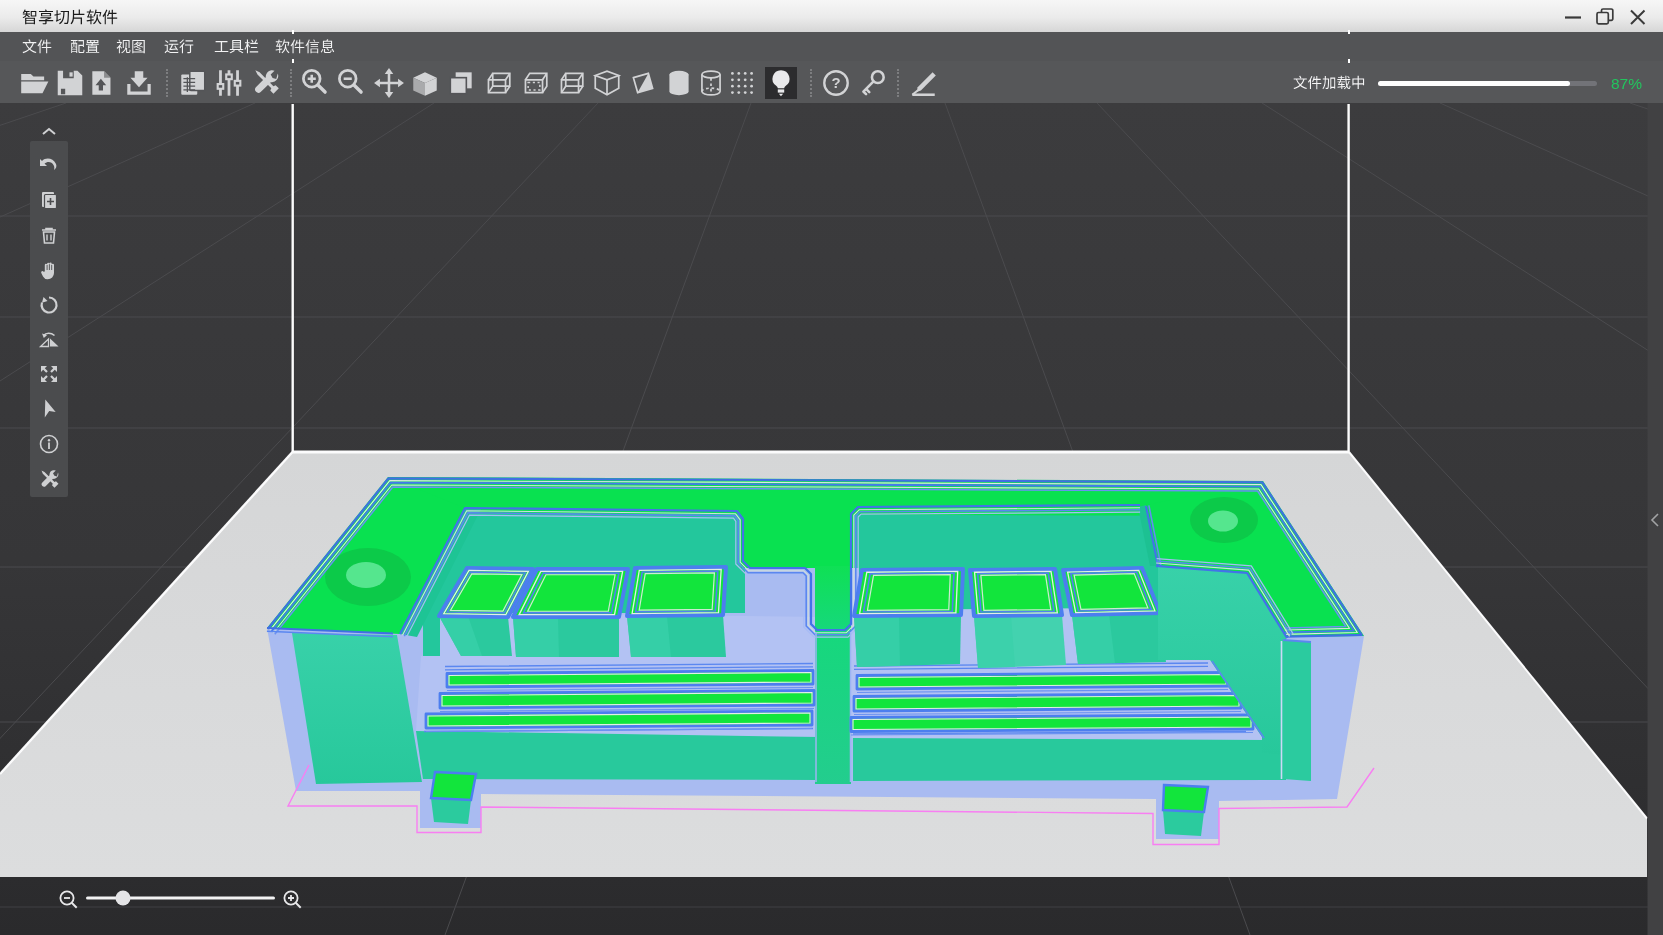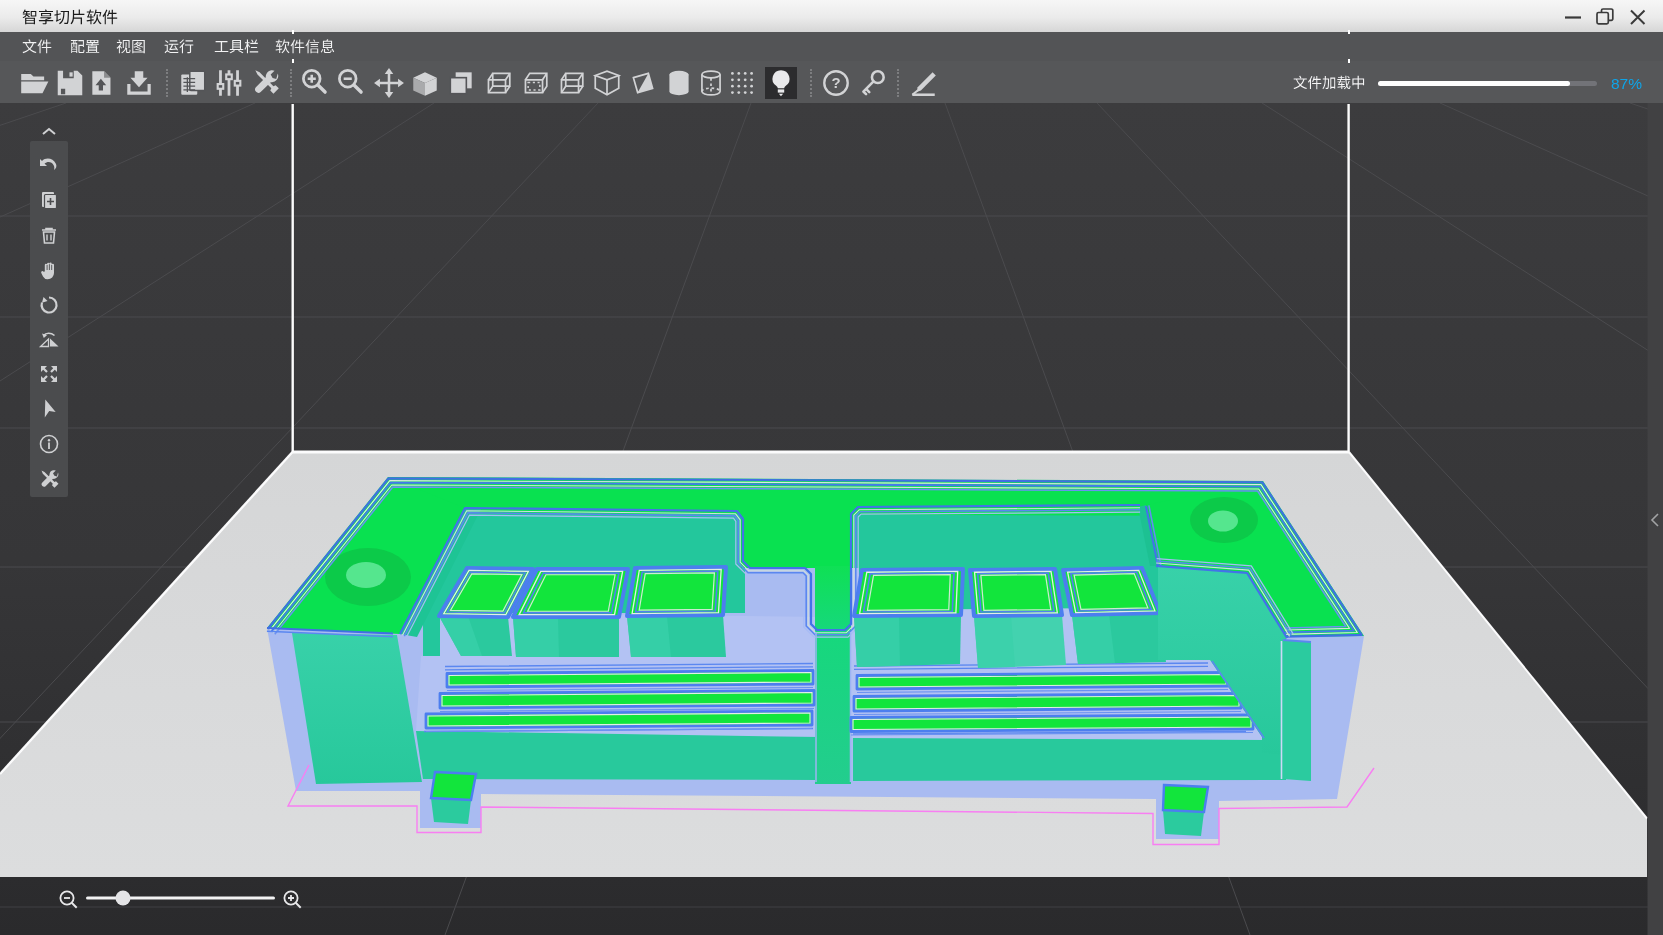--- a/index.html
+++ b/index.html
@@ -362,21 +362,21 @@
     </svg>
 <div style="position:absolute;left:166px;top:69px;height:28px;width:0;border-left:2px dotted #7d7e80"></div>
     <div style="position:absolute;left:289.5px;top:69px;height:28px;width:0;border-left:2px dotted #7d7e80"></div>
     <div style="position:absolute;left:809.5px;top:69px;height:28px;width:0;border-left:2px dotted #7d7e80"></div>
     <div style="position:absolute;left:896.5px;top:69px;height:28px;width:0;border-left:2px dotted #7d7e80"></div>
 <svg style="position:absolute;left:1293px;top:0;overflow:visible" width="10" height="10">
       <path transform="translate(0,88)" d="M6.1 -11.9C6.6 -11.2 7.0 -10.3 7.2 -9.7L8.4 -10.0C8.2 -10.6 7.7 -11.6 7.3 -12.3ZM0.7 -9.6V-8.6H3.0C3.8 -6.4 5.0 -4.5 6.5 -2.9C4.9 -1.6 2.9 -0.6 0.5 0.1C0.7 0.4 1.1 0.9 1.2 1.1C3.6 0.3 5.6 -0.7 7.3 -2.1C8.9 -0.7 10.9 0.4 13.3 1.1C13.5 0.8 13.8 0.3 14.0 0.1C11.7 -0.5 9.7 -1.6 8.1 -2.9C9.6 -4.4 10.7 -6.3 11.5 -8.6H13.8V-9.6ZM7.3 -3.7C5.9 -5.0 4.9 -6.7 4.1 -8.6H10.3C9.6 -6.6 8.6 -5.0 7.3 -3.7Z M19.1 -4.9V-3.9H23.3V1.2H24.3V-3.9H28.3V-4.9H24.3V-8.1H27.7V-9.2H24.3V-12.0H23.3V-9.2H21.3C21.5 -9.9 21.7 -10.6 21.8 -11.2L20.8 -11.5C20.4 -9.6 19.8 -7.7 19.0 -6.5C19.2 -6.4 19.7 -6.1 19.9 -5.9C20.3 -6.5 20.7 -7.3 21.0 -8.1H23.3V-4.9ZM18.4 -12.1C17.6 -9.9 16.3 -7.8 15.0 -6.3C15.2 -6.1 15.5 -5.5 15.6 -5.3C16.1 -5.8 16.5 -6.3 16.9 -7.0V1.1H18.0V-8.7C18.5 -9.7 19.0 -10.7 19.4 -11.8Z M37.3 -10.4V0.9H38.3V-0.1H41.2V0.8H42.2V-10.4ZM38.3 -1.2V-9.3H41.2V-1.2ZM31.8 -12.0 31.8 -9.4H29.8V-8.4H31.8C31.7 -4.7 31.2 -1.5 29.4 0.4C29.7 0.6 30.1 0.9 30.2 1.2C32.2 -1.0 32.7 -4.4 32.8 -8.4H35.0C34.9 -2.8 34.8 -0.8 34.5 -0.4C34.4 -0.2 34.2 -0.1 34.0 -0.1C33.7 -0.1 33.1 -0.1 32.4 -0.2C32.6 0.1 32.7 0.6 32.8 0.9C33.4 0.9 34.1 0.9 34.5 0.9C34.9 0.8 35.2 0.7 35.4 0.3C35.9 -0.3 36.0 -2.4 36.1 -8.9C36.1 -9.0 36.1 -9.4 36.1 -9.4H32.9L32.9 -12.0Z M54.2 -11.4C54.8 -10.8 55.6 -10.0 55.9 -9.5L56.8 -10.0C56.4 -10.6 55.6 -11.4 55.0 -11.9ZM55.7 -7.3C55.3 -5.9 54.8 -4.6 54.1 -3.3C53.8 -4.6 53.6 -6.2 53.5 -8.0H57.3V-8.9H53.4C53.4 -9.9 53.4 -11.0 53.4 -12.2H52.3C52.3 -11.0 52.4 -9.9 52.4 -8.9H48.8V-10.2H51.4V-11.0H48.8V-12.2H47.8V-11.0H45.0V-10.2H47.8V-8.9H44.3V-8.0H52.4C52.6 -5.7 52.9 -3.7 53.3 -2.1C52.6 -1.1 51.8 -0.2 50.9 0.4C51.1 0.6 51.4 1.0 51.6 1.2C52.4 0.6 53.1 -0.1 53.7 -0.9C54.2 0.3 55.0 1.0 55.9 1.0C56.9 1.0 57.3 0.4 57.5 -1.8C57.2 -1.9 56.8 -2.1 56.6 -2.4C56.5 -0.7 56.4 -0.0 56.0 -0.0C55.4 -0.0 54.9 -0.7 54.4 -2.0C55.4 -3.5 56.1 -5.2 56.6 -7.0ZM44.4 -1.3 44.6 -0.3 48.3 -0.7V1.1H49.3V-0.8L52.0 -1.1V-2.0L49.3 -1.7V-3.1H51.6V-4.0H49.3V-5.2H48.3V-4.0H46.3C46.6 -4.5 46.9 -5.1 47.2 -5.7H52.0V-6.6H47.7C47.9 -6.9 48.0 -7.3 48.2 -7.7L47.1 -8.0C46.9 -7.5 46.7 -7.0 46.6 -6.6H44.5V-5.7H46.2C45.9 -5.2 45.7 -4.8 45.6 -4.6C45.4 -4.2 45.1 -3.9 44.9 -3.9C45.1 -3.6 45.2 -3.1 45.3 -2.9C45.4 -3.0 45.8 -3.1 46.4 -3.1H48.3V-1.7Z M64.6 -12.2V-9.6H59.4V-2.7H60.5V-3.6H64.6V1.1H65.8V-3.6H70.0V-2.8H71.1V-9.6H65.8V-12.2ZM60.5 -4.7V-8.5H64.6V-4.7ZM70.0 -4.7H65.8V-8.5H70.0Z" fill="#f4f4f5"></path>
     </svg>
 <div class="abs" style="left:1378px;top:81px;width:219px;height:5px;border-radius:2.5px;background:#727378"></div>
 <div class="abs" style="left:1378px;top:81px;width:192px;height:5px;border-radius:2.5px;background:#fdfdfd"></div>
-<div class="abs" style="left:1611px;top:74.5px;font-size:15.5px;color:#0ea5e9">87%</div>
+<div class="abs" style="left:1611px;top:74.5px;font-size:15.5px;color:#22c55e">87%</div>
 
 <div class="abs" style="left:291.7px;top:29.5px;width:2.2px;height:4px;background:#fff"></div>
 <div class="abs" style="left:291.7px;top:58.5px;width:2.2px;height:4.5px;background:#fff"></div>
 <div class="abs" style="left:1347.6px;top:29.5px;width:2.2px;height:4px;background:#fff"></div>
 <div class="abs" style="left:1347.6px;top:58.5px;width:2.2px;height:4.5px;background:#fff"></div>
 
 <div class="abs" style="left:30px;top:141px;width:38px;height:356px;background:#4b4c4e;border-radius:2px"></div>
 <svg style="position:absolute;left:38.0px;top:121.0px" width="22" height="22" viewBox="0 0 22 22">
       <path d="M5 13 L11 8 L17 13" stroke="#cfd0d2" stroke-width="2" fill="none"></path>
     </svg>

